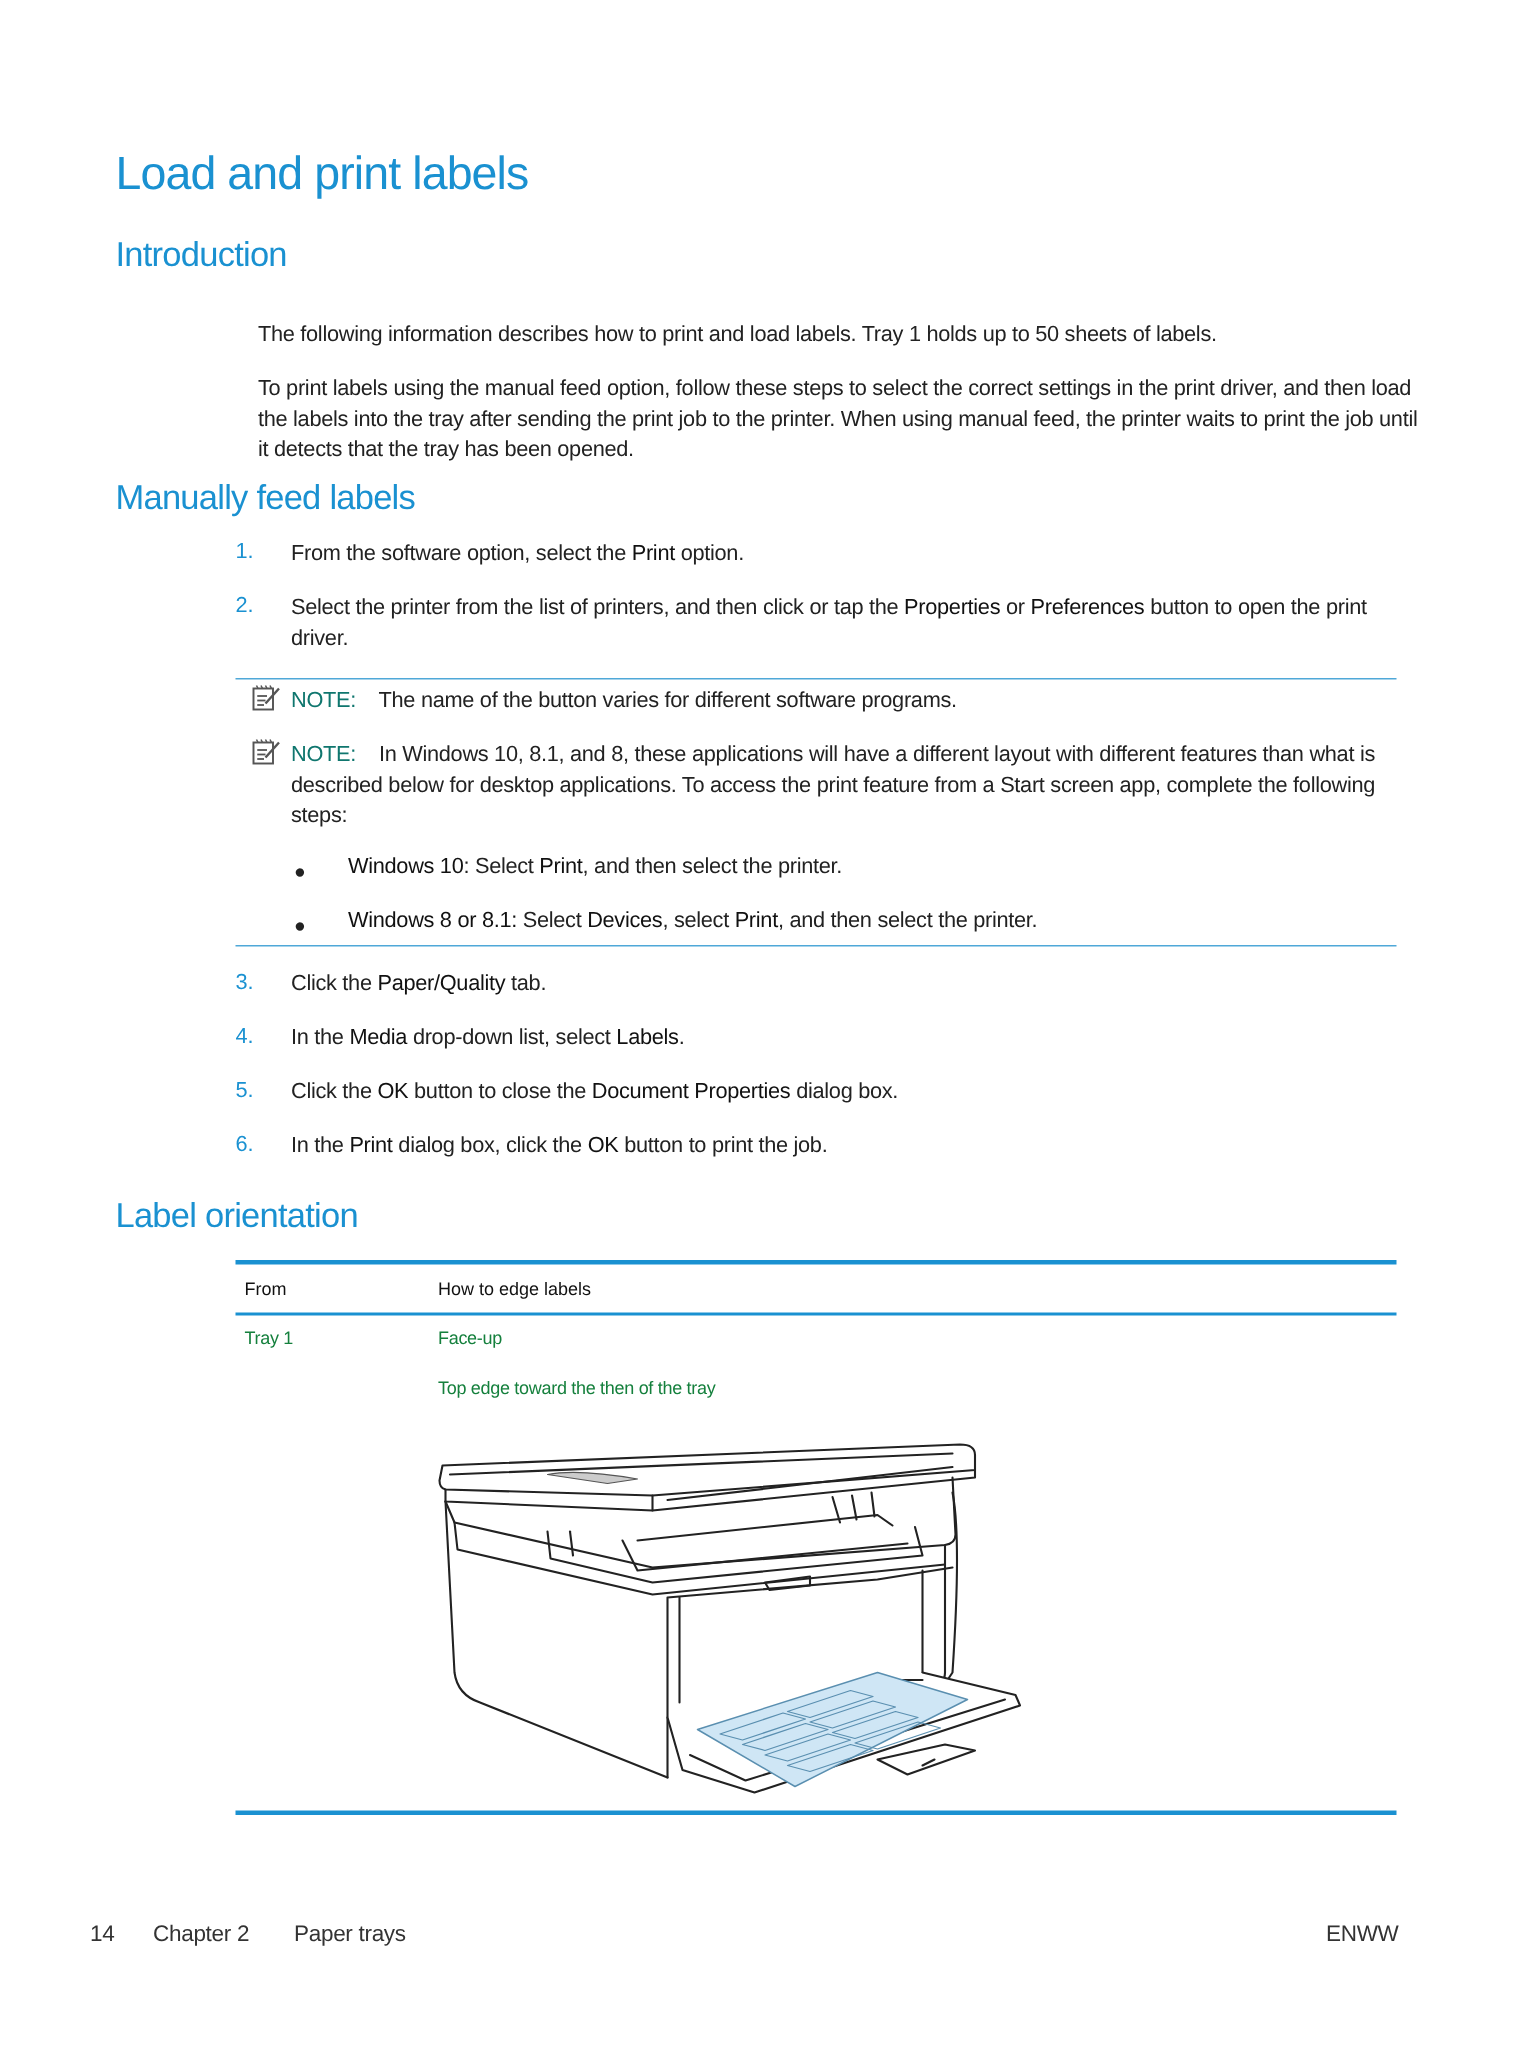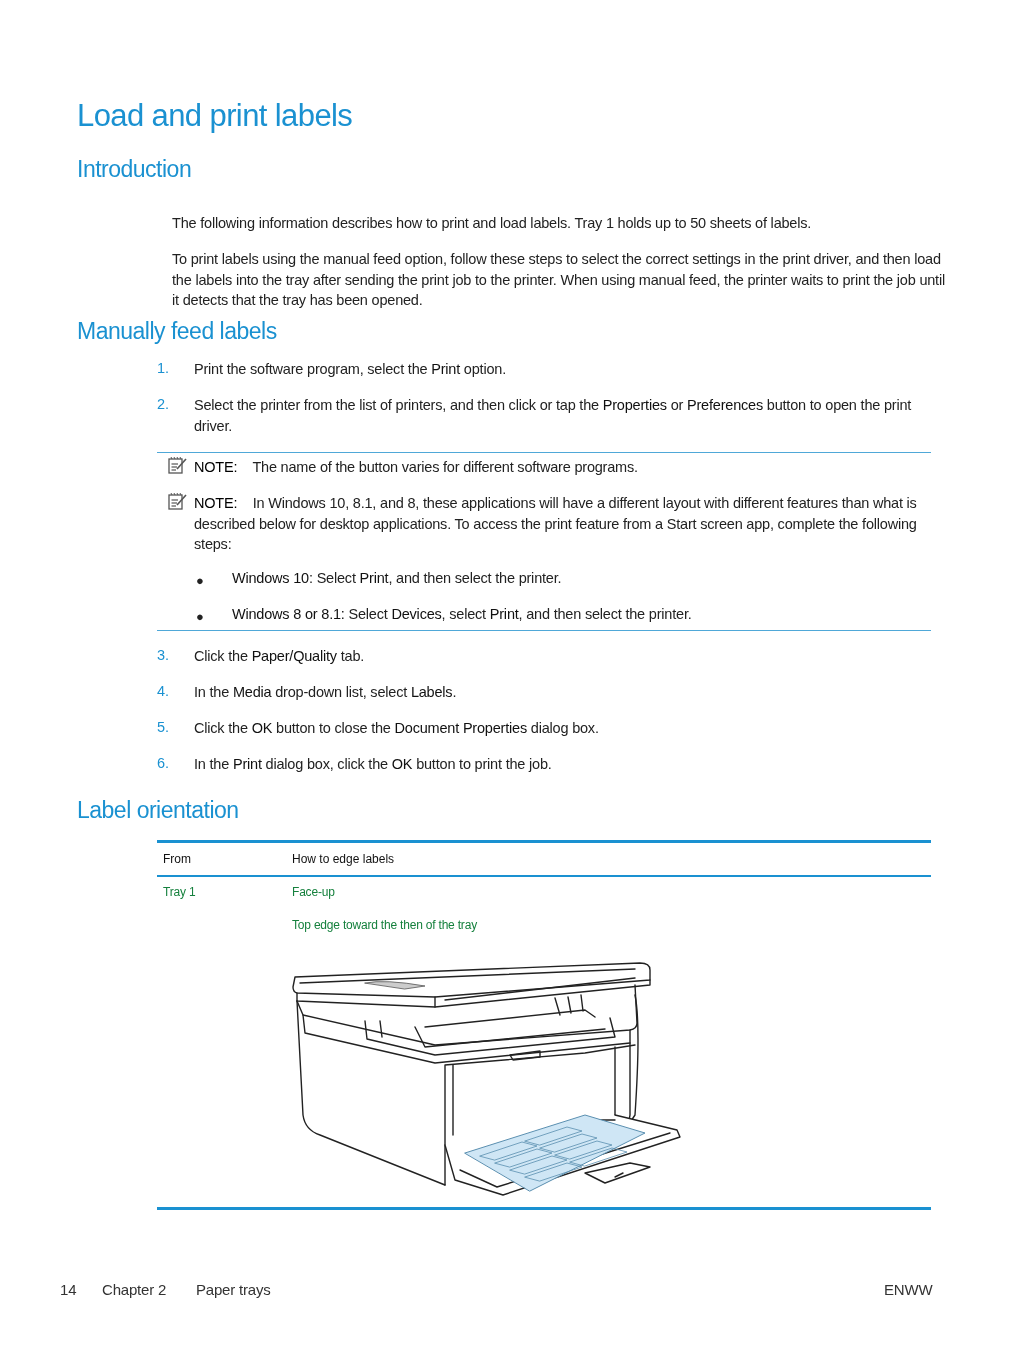--- a/index.html
+++ b/index.html
@@ -7,21 +7,21 @@
          font-family: "Liberation Sans", sans-serif; color: #222; }
   .abs { position: absolute; }
   .h1 { left: 77px; top: 98px; font-size: 31px; color: #1a91d1; letter-spacing: -0.6px; font-weight: normal; margin: 0; }
   .h2 { left: 77px; font-size: 23px; color: #1a91d1; letter-spacing: -0.5px; font-weight: normal; margin: 0; }
   .para { left: 157px; width: 775px; font-size: 14.5px; line-height: 20.5px; color: #222; letter-spacing: -0.2px; margin: 15px; }
   .step-num { left: 157px; font-size: 14.5px; color: #1a91d1; }
   .step-text { left: 194px; width: 738px; font-size: 14.5px; line-height: 20.5px; letter-spacing: -0.2px; }
   b { font-weight: normal; color: #111; }
   .rule { left: 157px; width: 774px; height: 1px; background: #4fa8d8; }
   .note-icon { width: 20px; height: 18px; }
-  .note-label { color: #000000; }
+  .note-label { color: #0f766e; }
   .bullet { left: 196px; font-size: 13px; }
   .bullet-text { left: 232px; font-size: 14.5px; letter-spacing: -0.2px; }
   .thick { left: 157px; width: 774px; height: 3px; background: #1a91d1; }
   .mid { left: 157px; width: 774px; height: 2px; background: #1a91d1; }
   .tcell { font-size: 12px; letter-spacing: -0.2px; color: #15803d; }
   .th { font-size: 12px; color: #111; }
   .footer { top: 1281px; font-size: 15px; color: #333; letter-spacing: -0.2px; }
 </style>
 </head>
 <body>
@@ -29,21 +29,21 @@
 <h1 class="abs h1">Load and print labels</h1>
 
 <h2 class="abs h2" style="top:156px">Introduction</h2>
 <p class="abs para" style="top:198px">The following information describes how to print and load labels. Tray 1 holds up to 50 sheets of labels.</p>
 <p class="abs para" style="top:234px">To print labels using the manual feed option, follow these steps to select the correct settings in the print driver, and then load the labels into the tray after sending the print job to the printer. When using manual feed, the printer waits to print the job until it detects that the tray has been opened.</p>
 
 <h2 class="abs h2" style="top:318px">Manually feed labels</h2>
 
 <span class="abs step-num" style="top:360px">1.</span>
 <div class="abs step-text" style="top:359px">
-  <span>Print the software program, select the </span><b>Print</b><span> option.</span>
+  <span>From the software option, select the </span><b>Print</b><span> option.</span>
 </div>
 
 <span class="abs step-num" style="top:396px">2.</span>
 <div class="abs step-text" style="top:395px">
   <span>Select the printer from the list of printers, and then click or tap the </span><b>Properties</b><span> or </span><b>Preferences</b><span> button to open the print driver.</span>
 </div>
 
 <div class="abs rule" style="top:452px"></div>
 
 <svg class="abs note-icon" style="left:168px;top:456px" viewBox="0 0 20 18">

